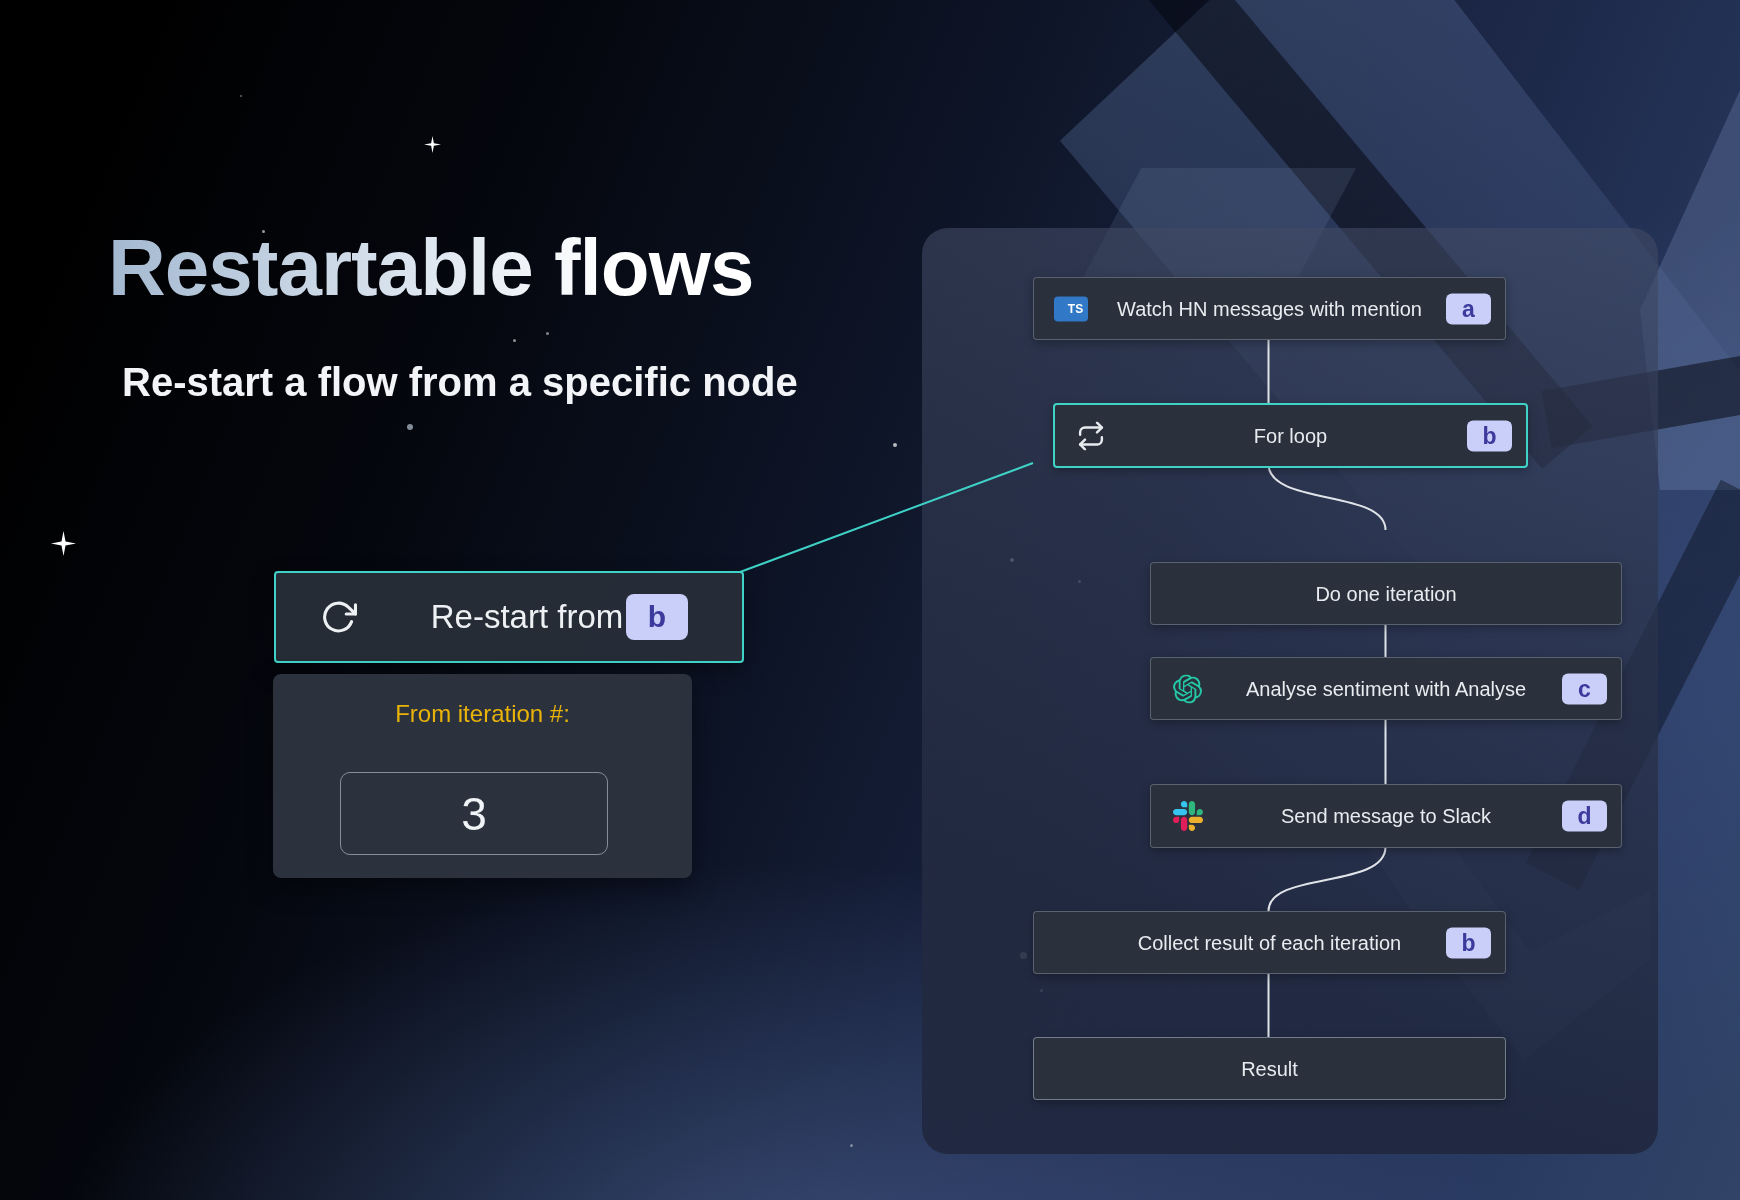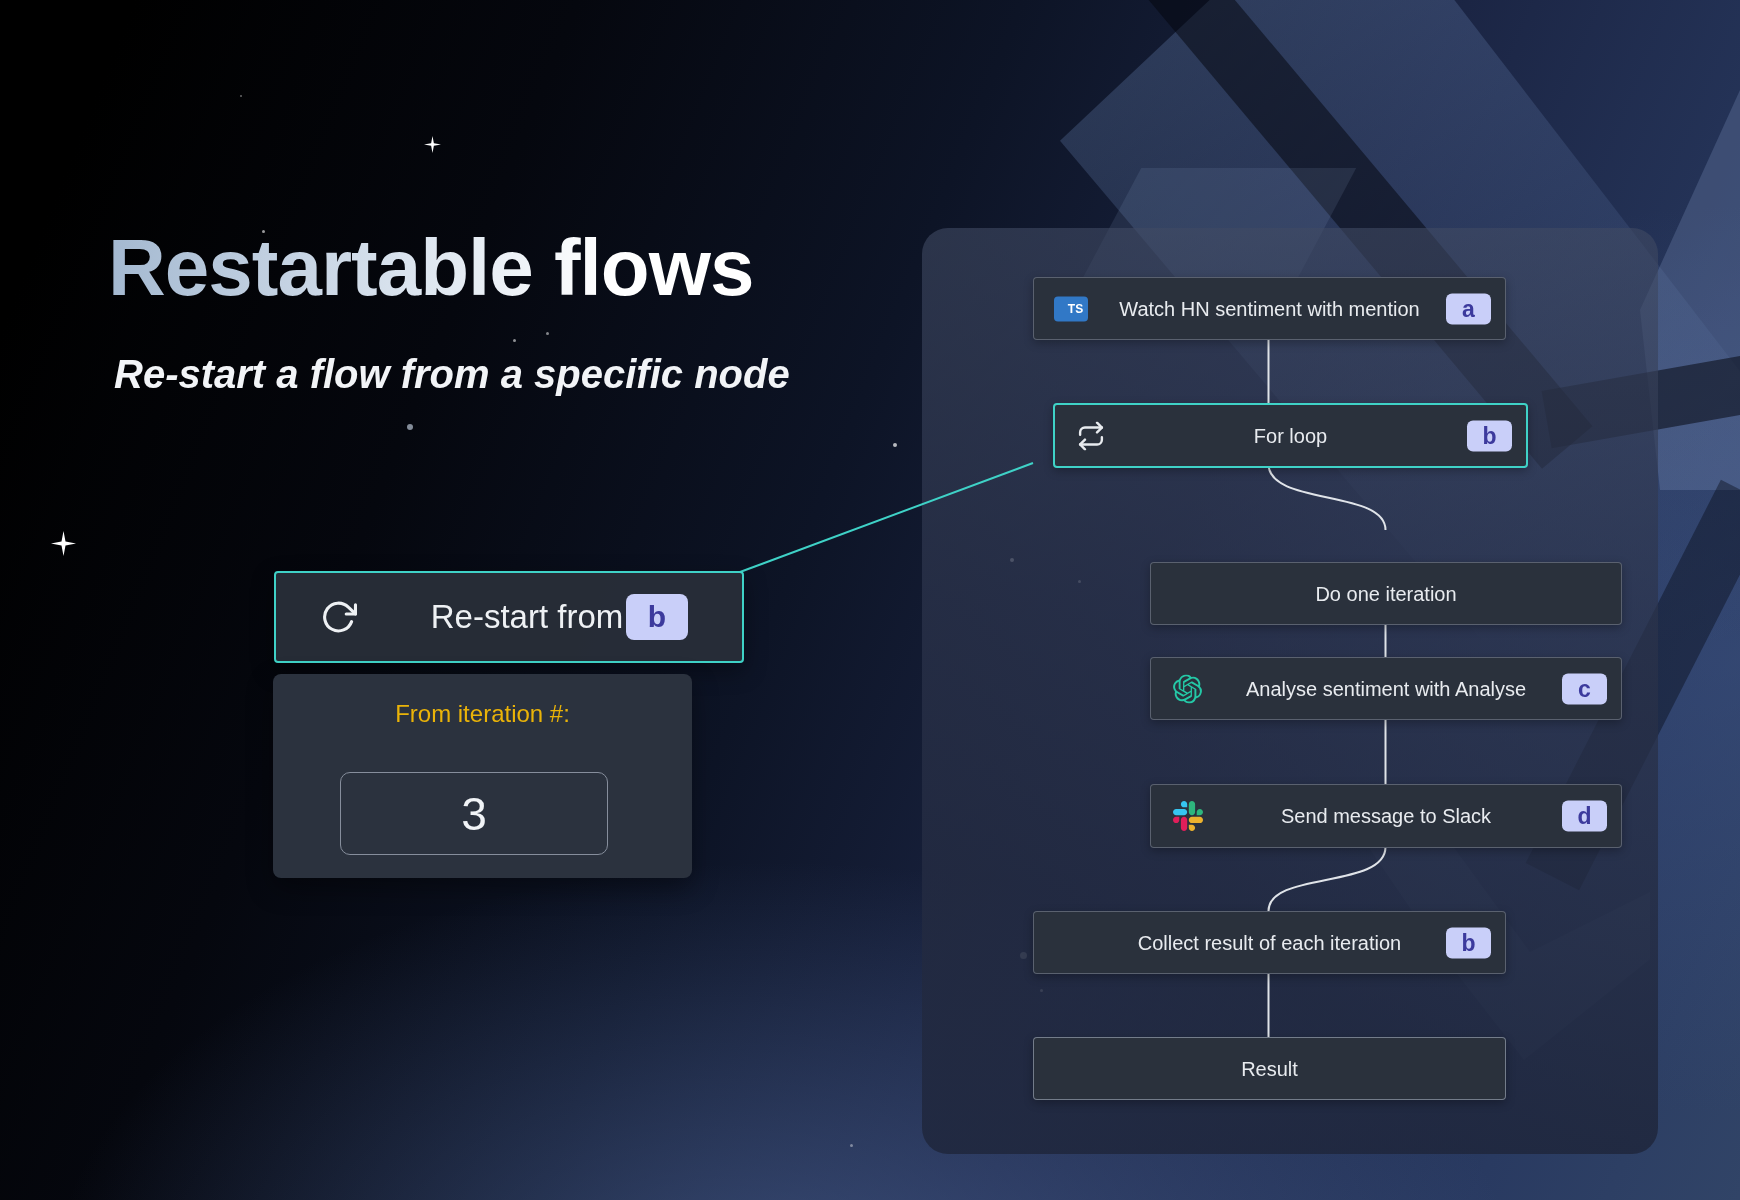--- a/index.html
+++ b/index.html
@@ -26,21 +26,21 @@
     clip-path:polygon(0 0,28% 0,60% 55%,100% 30%,100% 58%,58% 100%,30% 55%);}
   
   .dot{position:absolute;border-radius:50%;background:#fff;pointer-events:none;}
   .sparkle{position:absolute;background:#fff;pointer-events:none;
     clip-path:polygon(50% 0,58% 42%,100% 50%,58% 58%,50% 100%,42% 58%,0 50%,42% 42%);
     filter:drop-shadow(0 0 4px rgba(255,255,255,.9));}
   
   .title{position:absolute;left:108px;top:222px;margin:0;font-size:80px;font-weight:bold;letter-spacing:-1px;
     background:linear-gradient(93deg,#a3b8d0 0%,#dce5ef 48%,#ffffff 78%);
     -webkit-background-clip:text;background-clip:text;color:transparent;}
-  .subtitle{position:absolute;left:110px;top:348px;margin:4px;font-size:40px;font-weight:bold;color:#f2f4f7;font-style:italic;}
+  .subtitle{position:absolute;left:110px;top:348px;margin:12px;font-size:40px;font-weight:bold;color:#f2f4f7;}
   
   .flow-panel{position:absolute;left:922px;top:228px;width:736px;height:926px;border-radius:26px;
     background:linear-gradient(180deg,rgba(64,74,99,.60) 0%,rgba(44,52,76,.72) 40%,rgba(30,37,58,.82) 100%);}
   
   .wires{position:absolute;left:0;top:0;pointer-events:none;}
   .wire{stroke:var(--connector,#e0e4e9);stroke-width:2;fill:none;}
   .tealwire{stroke:var(--accent,#3fd2c7);stroke-width:2;fill:none;}
   
   .node{position:absolute;background:var(--node-bg,#2a313c);border:1px solid rgba(148,158,173,.45);
     border-radius:4px;box-shadow:0 3px 10px rgba(0,0,0,.28);}
@@ -116,21 +116,21 @@
     <path class="wire" d="M1385.5 719 V784"></path>
     <path class="wire" d="M1385.5 847 C1385.5 889 1268.5 871 1268.5 911"></path>
     <path class="wire" d="M1268.5 972 V1037"></path>
     <path class="tealwire" d="M740 572 L1033 463"></path>
   </svg>
 
   <div class="node n1">
     <span class="node-icon">
       <span class="ts-icon">TS</span>
     </span>
-    <span class="node-label">Watch HN sentiment with mention</span>
+    <span class="node-label">Watch HN messages with mention</span>
     <span class="badge sm">a</span>
   </div>
 
   <div class="node n2 highlight">
     <span class="node-icon">
       <svg width="32" height="29" viewBox="0 0 24 24" fill="none" stroke="#e8ebef" stroke-width="2" stroke-linecap="round" stroke-linejoin="round">
         <polyline points="17 1 21 5 17 9"></polyline>
         <path d="M3 11V9a4 4 0 0 1 4-4h14"></path>
         <polyline points="7 23 3 19 7 15"></polyline>
         <path d="M21 13v2a4 4 0 0 1-4 4H3"></path>

